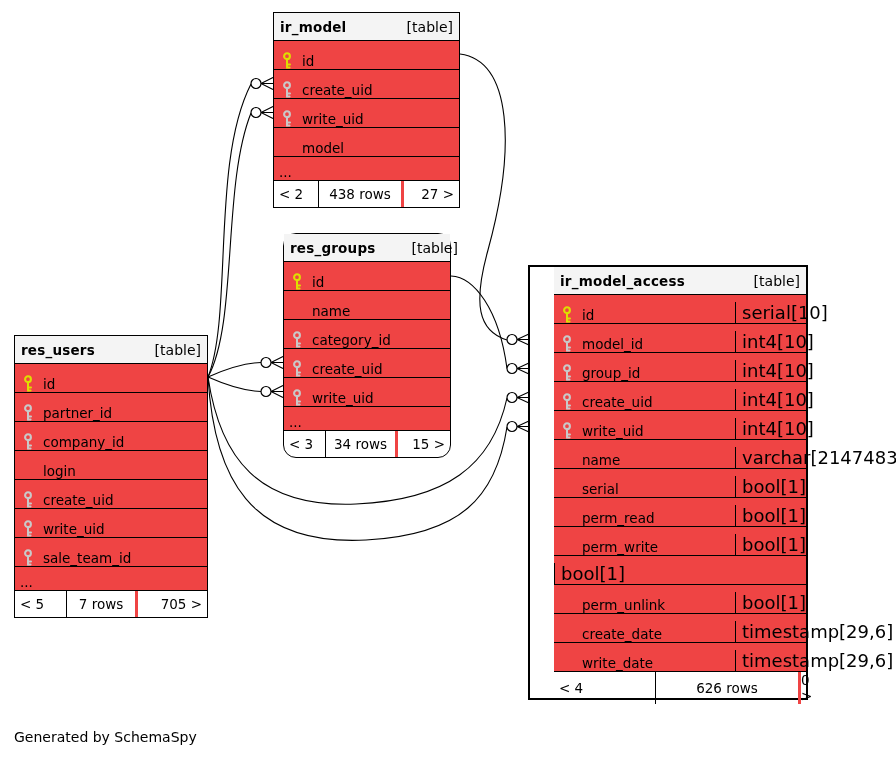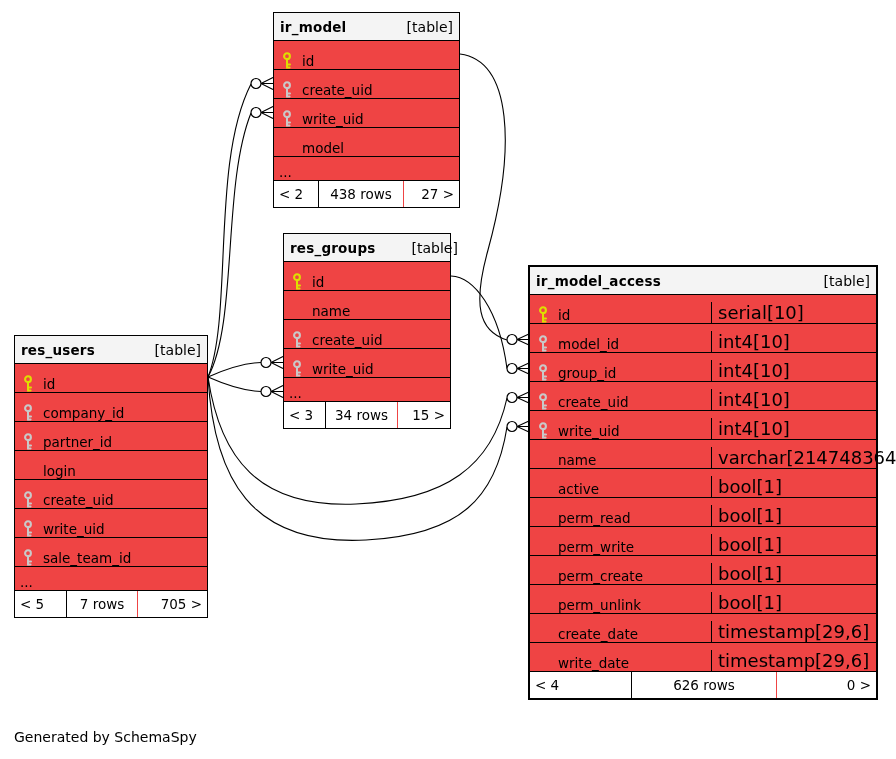--- a/index.html
+++ b/index.html
@@ -22,21 +22,21 @@
   .keyicon{width:12px;height:17px;margin:0 9px 0 3px;flex:0 0 auto;}
   .keyicon svg{display:block;}
   .row.ellipsis .namecell{padding-left:5px;}
   .fname{font-size:13.5px;white-space:nowrap;}
   .typecell{border-left:1px solid #000;flex:1 1 auto;display:flex;align-items:center;
     padding-left:6px;font-size:18px;white-space:nowrap;}
 
   .tfooter{display:grid;height:26px;align-items:stretch;font-size:13.5px;}
   .tfooter span{display:flex;align-items:center;}
   .fl{padding-left:5px;justify-content:flex-start;}
-  .fc{justify-content:center;border-left:1px solid #000;border-right:1px solid #ef4444;}
+  .fc{justify-content:center;border-left:1px solid #000;border-right:3px solid #ef4444;}
   .fr{padding-right:5px;justify-content:flex-end;}
   .tfooter.f0{grid-template-columns:44px 86px 1fr;}
   .tfooter.f1{grid-template-columns:41px 73px 1fr;}
   .tfooter.f2{grid-template-columns:51px 72px 1fr;}
   .tfooter.f3{grid-template-columns:101px 146px 1fr;}
 
   .credit{position:absolute;left:14px;top:729px;font-size:14px;}
 </style>
 </head>
 <body>
@@ -125,41 +125,52 @@
           </div>
         </div>
       </div>
     <div class="tfooter f0">
       <span class="fl">&lt; 2</span>
       <span class="fc">438 rows</span>
       <span class="fr">27 &gt;</span>
     </div>
   </div>
 
-  <div class="tbl" style="left:283px;top:233px;width:168px;">
+  <div class="tbl" style="left:283px;top:233px;width:168px;border-radius:13px;">
     <div class="tbl-header">
       <span class="tbl-title">res_groups</span>
       <span class="tbl-badge">[table]</span>
     </div>
     <div class="rows">
         <div class="row">
           <div class="namecell">
             <span class="keyicon">
               <svg width="12" height="17" viewBox="0 0 12 17">
                 <circle cx="6" cy="4.2" r="2.9" fill="none" stroke="#dede00" stroke-width="2.1"></circle>
                 <path d="M6 7.2 L6 15.8 M6 12.4 L9 12.4 M6 15.4 L8.6 15.4" fill="none" stroke="#dede00" stroke-width="2" stroke-linecap="round"></path>
               </svg>
             </span>
             <span class="fname">id</span>
           </div>
         </div>
         <div class="row">
           <div class="namecell">
             <span class="keyicon"></span>
             <span class="fname">name</span>
+          </div>
+        </div>
+        <div class="row">
+          <div class="namecell">
+            <span class="keyicon">
+              <svg width="12" height="17" viewBox="0 0 12 17">
+                <circle cx="6" cy="4.2" r="2.9" fill="none" stroke="#c9c9c9" stroke-width="2.1"></circle>
+                <path d="M6 7.2 L6 15.8 M6 12.4 L9 12.4 M6 15.4 L8.6 15.4" fill="none" stroke="#c9c9c9" stroke-width="2" stroke-linecap="round"></path>
+              </svg>
+            </span>
+            <span class="fname">category_id</span>
           </div>
         </div>
         <div class="row">
           <div class="namecell">
             <span class="keyicon">
               <svg width="12" height="17" viewBox="0 0 12 17">
                 <circle cx="6" cy="4.2" r="2.9" fill="none" stroke="#c9c9c9" stroke-width="2.1"></circle>
                 <path d="M6 7.2 L6 15.8 M6 12.4 L9 12.4 M6 15.4 L8.6 15.4" fill="none" stroke="#c9c9c9" stroke-width="2" stroke-linecap="round"></path>
               </svg>
             </span>
@@ -208,32 +219,32 @@
           </div>
         </div>
         <div class="row">
           <div class="namecell">
             <span class="keyicon">
               <svg width="12" height="17" viewBox="0 0 12 17">
                 <circle cx="6" cy="4.2" r="2.9" fill="none" stroke="#c9c9c9" stroke-width="2.1"></circle>
                 <path d="M6 7.2 L6 15.8 M6 12.4 L9 12.4 M6 15.4 L8.6 15.4" fill="none" stroke="#c9c9c9" stroke-width="2" stroke-linecap="round"></path>
               </svg>
             </span>
+            <span class="fname">partner_id</span>
+          </div>
+        </div>
+        <div class="row">
+          <div class="namecell">
+            <span class="keyicon">
+              <svg width="12" height="17" viewBox="0 0 12 17">
+                <circle cx="6" cy="4.2" r="2.9" fill="none" stroke="#c9c9c9" stroke-width="2.1"></circle>
+                <path d="M6 7.2 L6 15.8 M6 12.4 L9 12.4 M6 15.4 L8.6 15.4" fill="none" stroke="#c9c9c9" stroke-width="2" stroke-linecap="round"></path>
+              </svg>
+            </span>
             <span class="fname">company_id</span>
-          </div>
-        </div>
-        <div class="row">
-          <div class="namecell">
-            <span class="keyicon">
-              <svg width="12" height="17" viewBox="0 0 12 17">
-                <circle cx="6" cy="4.2" r="2.9" fill="none" stroke="#c9c9c9" stroke-width="2.1"></circle>
-                <path d="M6 7.2 L6 15.8 M6 12.4 L9 12.4 M6 15.4 L8.6 15.4" fill="none" stroke="#c9c9c9" stroke-width="2" stroke-linecap="round"></path>
-              </svg>
-            </span>
-            <span class="fname">partner_id</span>
           </div>
         </div>
         <div class="row">
           <div class="namecell">
             <span class="keyicon"></span>
             <span class="fname">login</span>
           </div>
         </div>
         <div class="row">
           <div class="namecell">
@@ -274,21 +285,21 @@
           </div>
         </div>
       </div>
     <div class="tfooter f2">
       <span class="fl">&lt; 5</span>
       <span class="fc">7 rows</span>
       <span class="fr">705 &gt;</span>
     </div>
   </div>
 
-  <div class="tbl focus" style="left:528px;top:265px;width:350px;">
+  <div class="tbl focus" style="left:528px;top:265px;width:280px;padding-left:24px;">
     <div class="tbl-header">
       <span class="tbl-title">ir_model_access</span>
       <span class="tbl-badge">[table]</span>
     </div>
     <div class="rows">
         <div class="row">
           <div class="namecell">
             <span class="keyicon">
               <svg width="12" height="17" viewBox="0 0 12 17">
                 <circle cx="6" cy="4.2" r="2.9" fill="none" stroke="#dede00" stroke-width="2.1"></circle>
@@ -350,43 +361,39 @@
         <div class="row">
           <div class="namecell">
             <span class="keyicon"></span>
             <span class="fname">name</span>
           </div>
           <span class="typecell">varchar[2147483647]</span>
         </div>
         <div class="row">
           <div class="namecell">
             <span class="keyicon"></span>
-            <span class="fname">active</span>
+            <span class="fname">serial</span>
           </div>
           <span class="typecell">bool[1]</span>
         </div>
         <div class="row">
           <div class="namecell">
             <span class="keyicon"></span>
             <span class="fname">perm_read</span>
           </div>
           <span class="typecell">bool[1]</span>
         </div>
         <div class="row">
           <div class="namecell">
             <span class="keyicon"></span>
             <span class="fname">perm_write</span>
           </div>
           <span class="typecell">bool[1]</span>
         </div>
         <div class="row">
-          <div class="namecell">
-            <span class="keyicon"></span>
-            <span class="fname">perm_create</span>
-          </div>
           <span class="typecell">bool[1]</span>
         </div>
         <div class="row">
           <div class="namecell">
             <span class="keyicon"></span>
             <span class="fname">perm_unlink</span>
           </div>
           <span class="typecell">bool[1]</span>
         </div>
         <div class="row">

